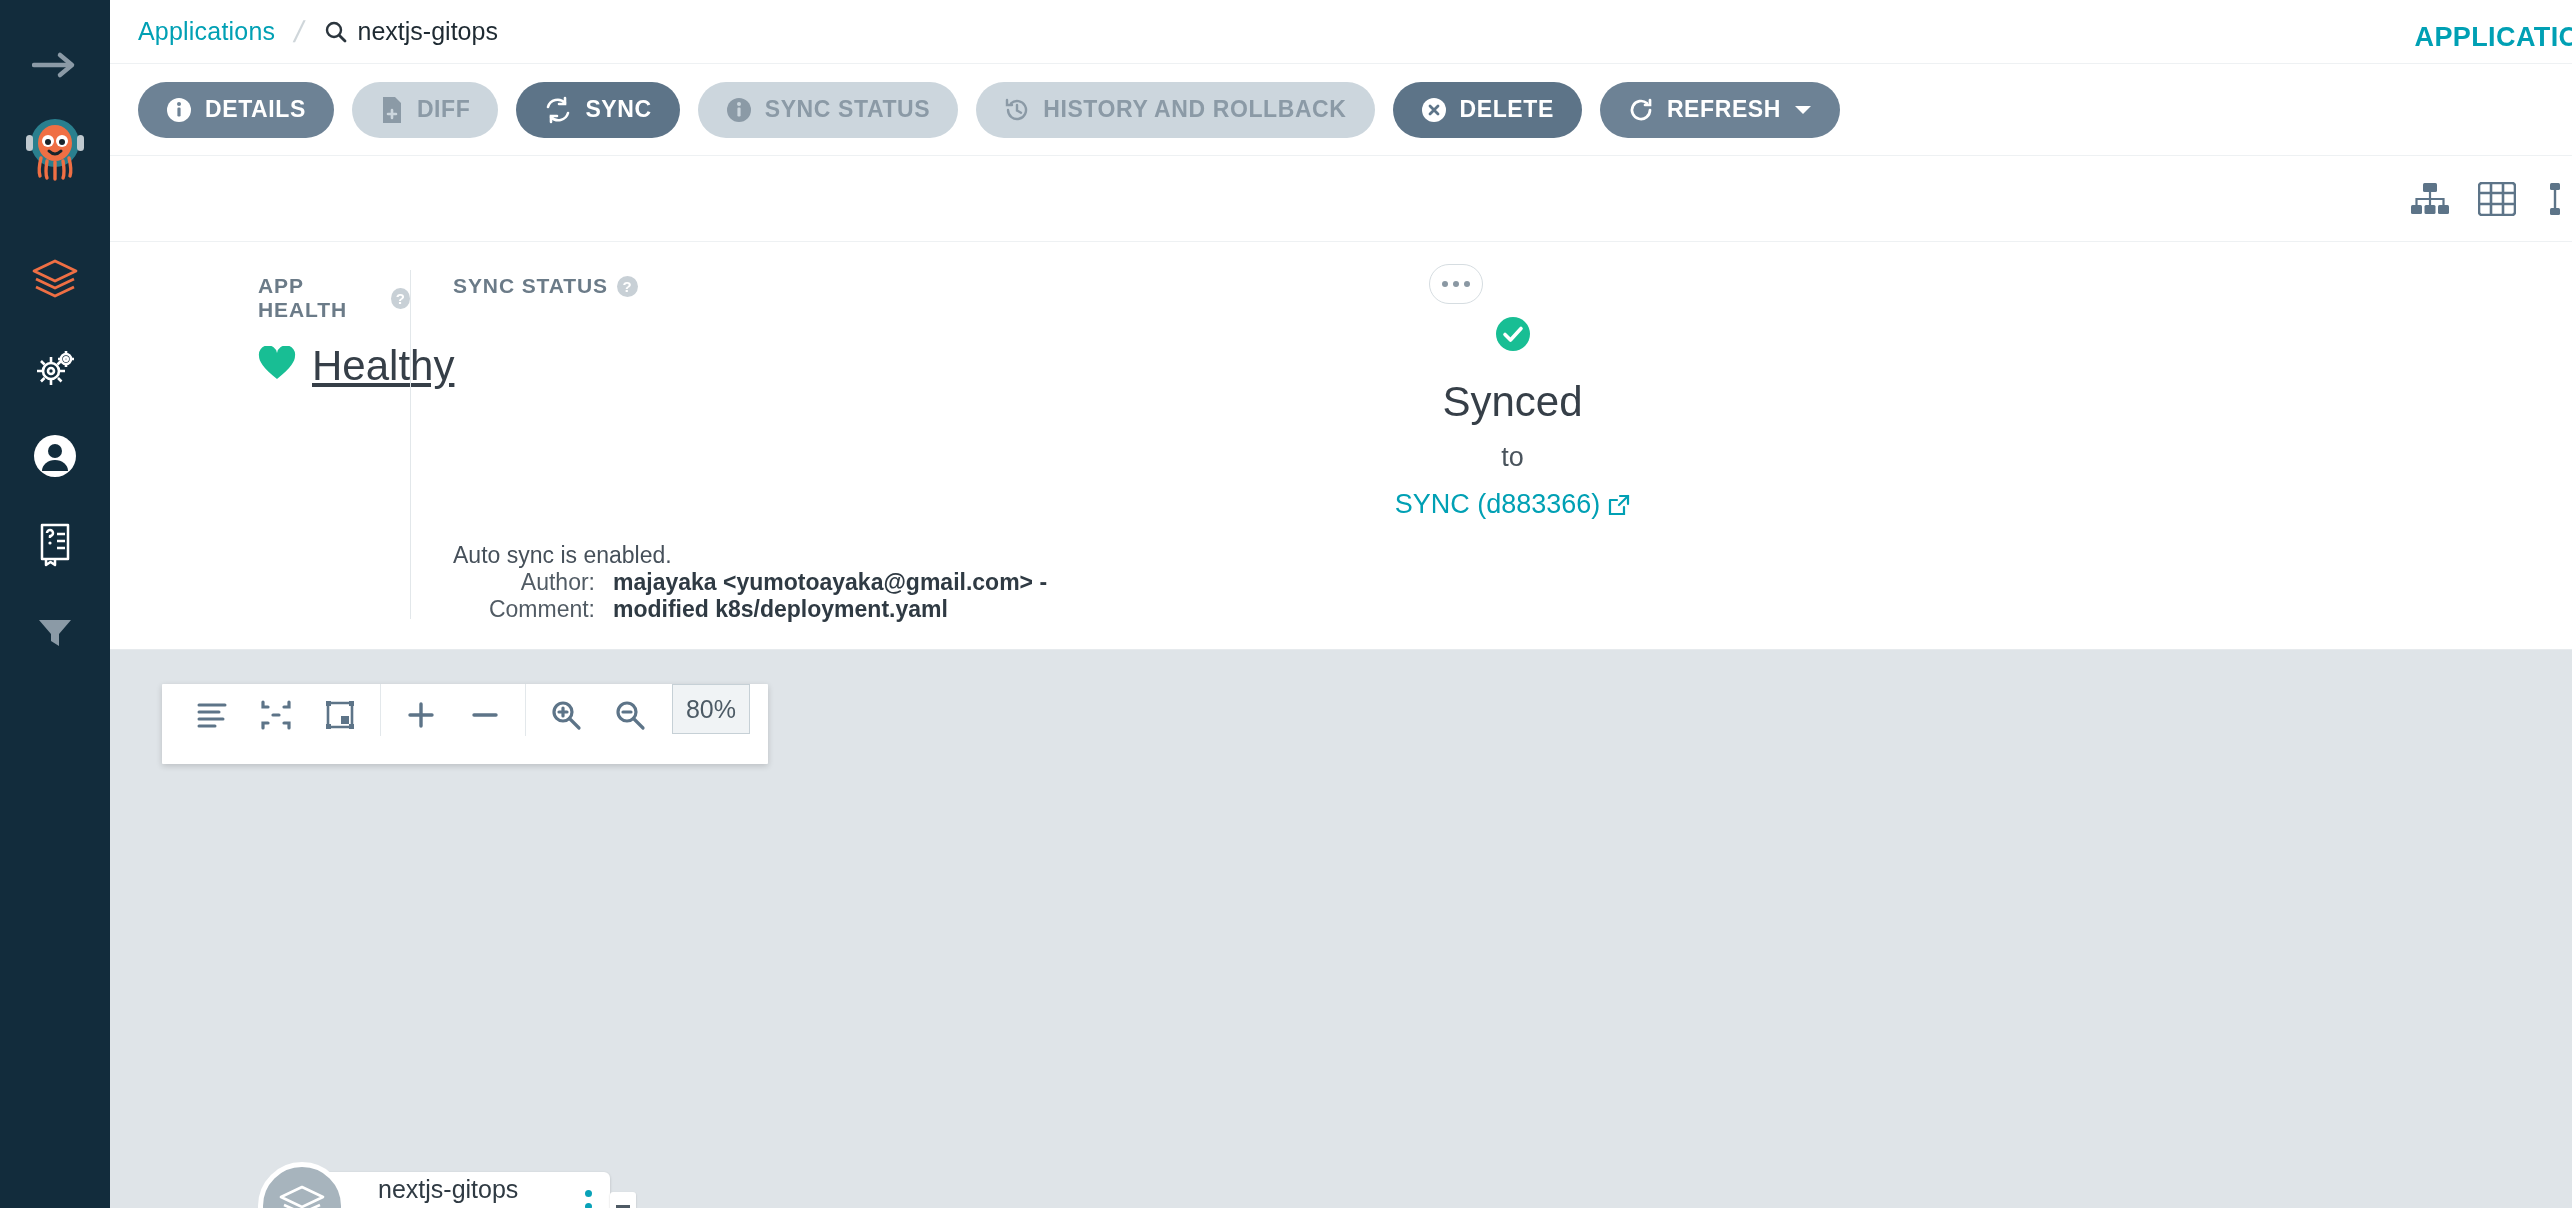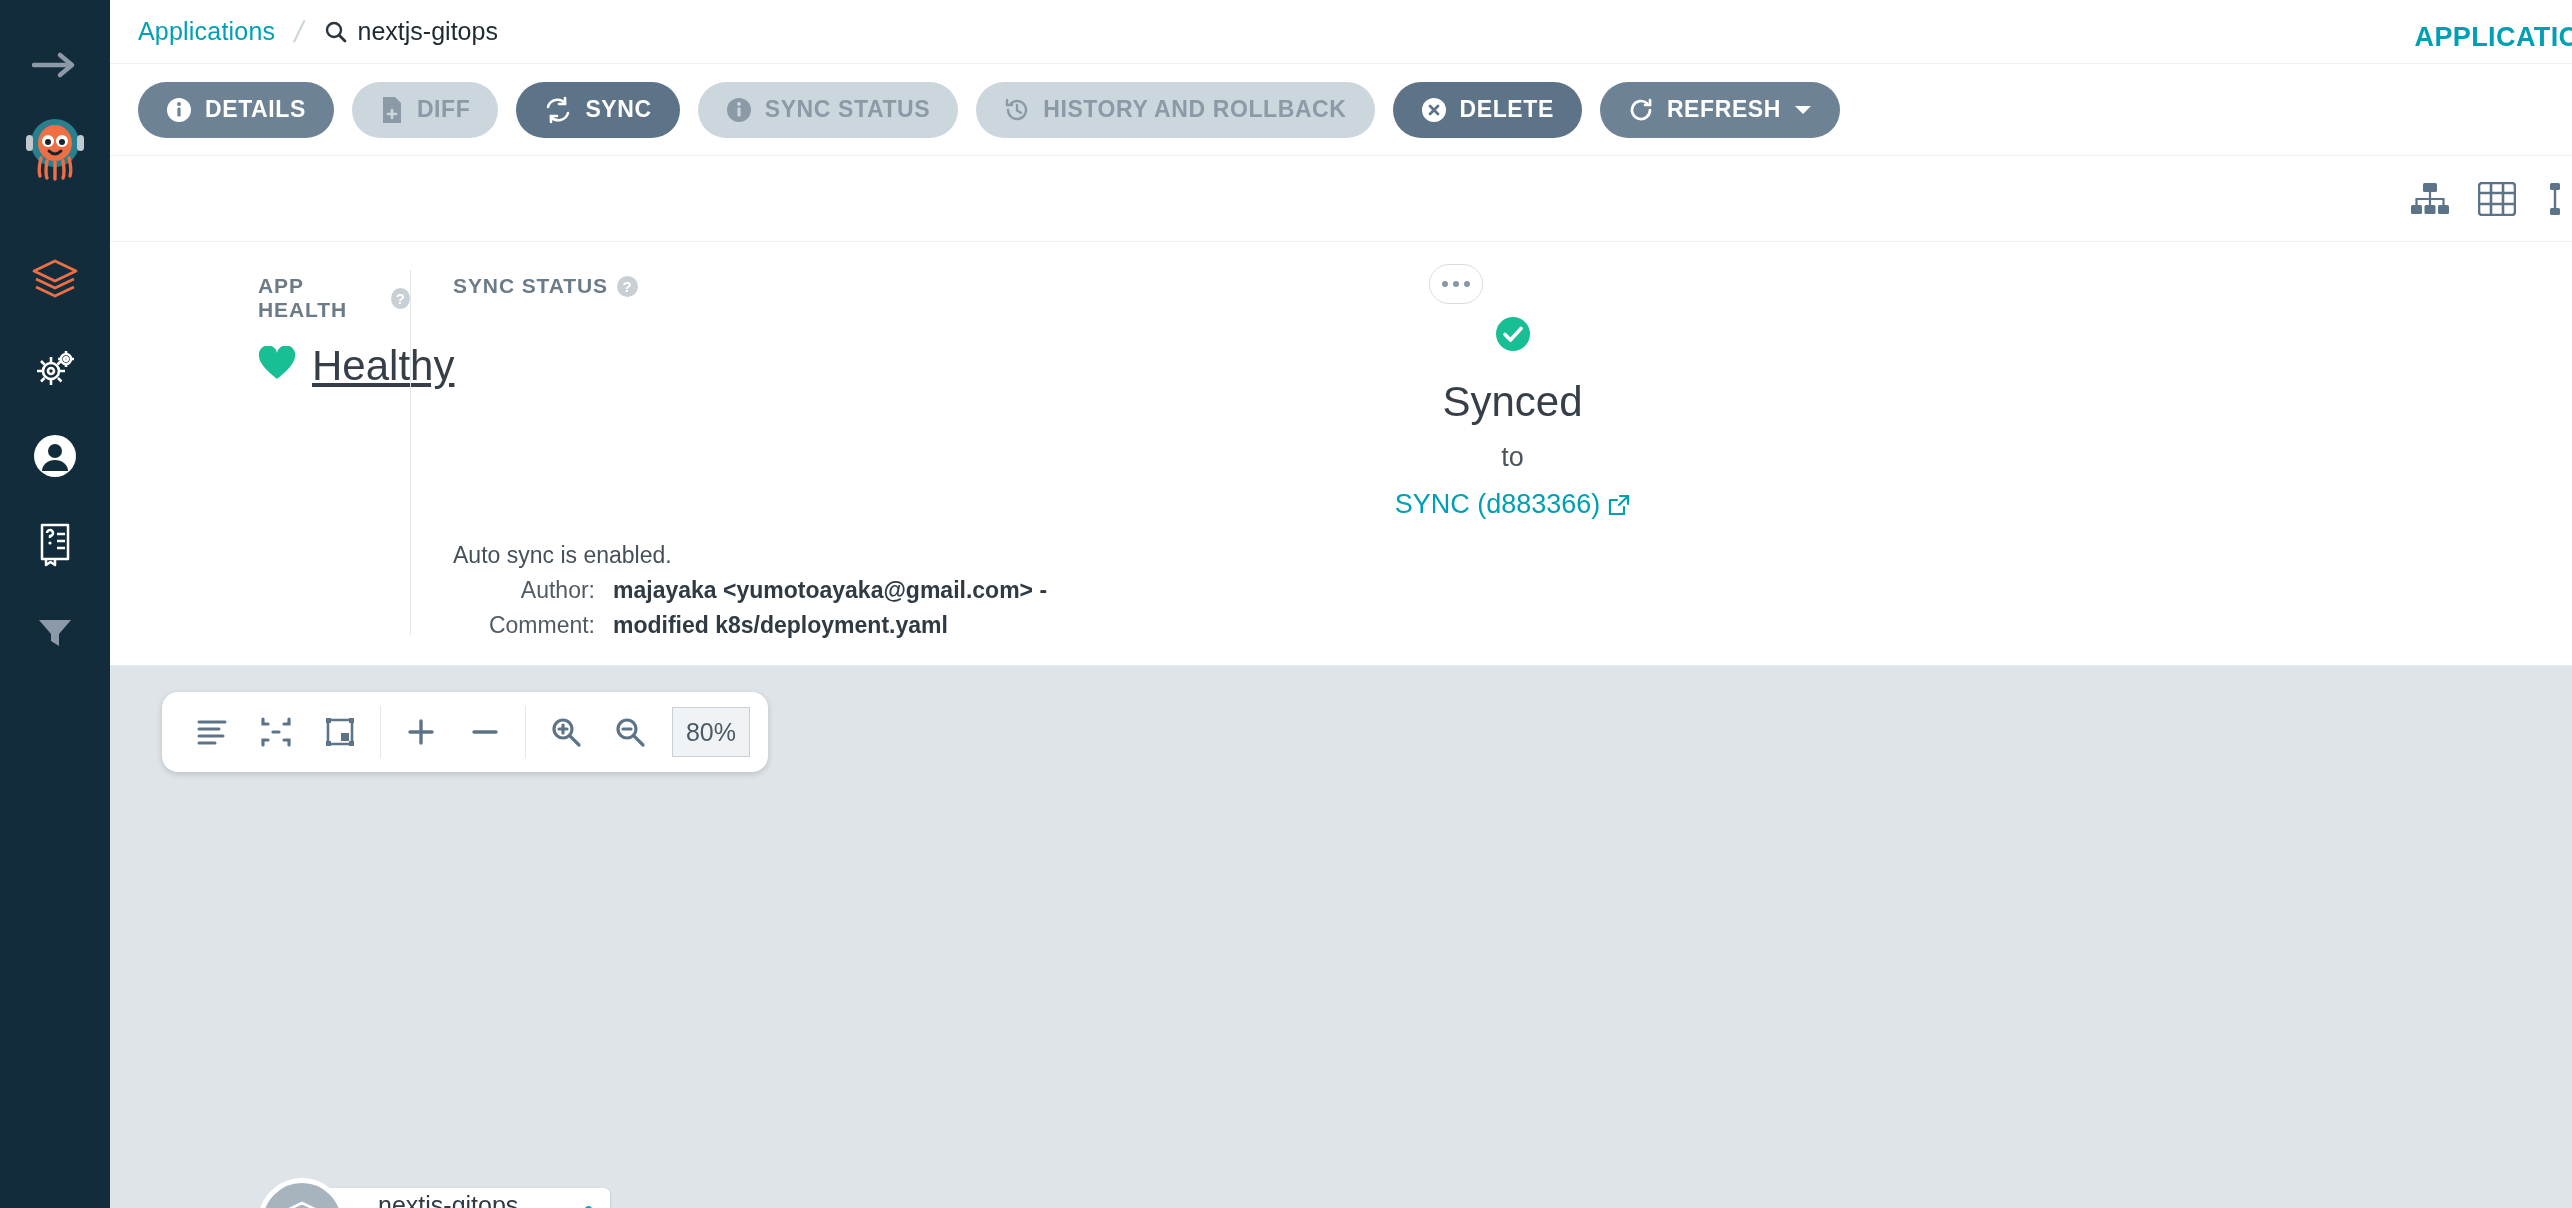--- a/index.html
+++ b/index.html
@@ -123,45 +123,45 @@
   .sync-val {
     margin-top: 16px; display: flex; align-items: center; gap: 16px;
     font-size: 42px; color: #363f48; flex-direction: column;
   }
   .sync-to { font-size: 27px; color: #4a545d; }
   .sync-head {
     font-size: 27px; color: #00a0b4; cursor: pointer;
     display: inline-flex; align-items: center; gap: 8px;
   }
   .meta { margin-top: 22px; font-size: 23px; color: #46505a; }
-  .meta-row { display: flex; margin-top: 8px; }
+  .meta-row { display: flex; }
   .meta-key {
     width: 160px; text-align: right; padding-right: 18px;
     color: #515b64; font-weight: 400;
   }
   .meta-val { color: #2f3a43; font-weight: 700; }
   .dots-btn {
     position: absolute; left: 1018px; top: -2px;
     width: 54px; height: 40px; border-radius: 20px;
     border: 1px solid #d6dde1; background: #fff;
     display: flex; align-items: center; justify-content: center; gap: 5px;
     cursor: pointer;
   }
   .dots-btn i { width: 6px; height: 6px; border-radius:50%; background:#8a98a3; display:block;}
 
   
   .graph {
     position: relative; width: 100%;
     height: 624px; background: #dfe4e8; overflow: hidden;
   }
   .gtoolbar {
-    position: absolute; left: 52px; top: 26px;
-    height: 80px; background: #fff; border-radius: 16px;
+    position: absolute; left: 52px; top: 34px;
+    height: 80px; background: #fff; border-radius: 1px;
     box-shadow: 0 2px 6px rgba(0,0,0,.16);
-    display: flex; align-items: center; padding: 0 18px; gap: 0px;
+    display: flex; padding: 0 18px; gap: 0px;
     z-index: 20;
   }
   .gt-btn {
     width: 64px; height: 62px; display: flex; align-items:center; justify-content:center;
     cursor: pointer;
   }
   .gt-sep { width:1px; height:52px; background:#e3e8eb; margin: 0 8px; }
   .zoomval {
     min-width: 78px; height: 50px; border: 1px solid #c6d0d6; background:#f0f3f5;
     color:#4c5a65; font-size: 25px; display:flex; align-items:center; justify-content:center;

